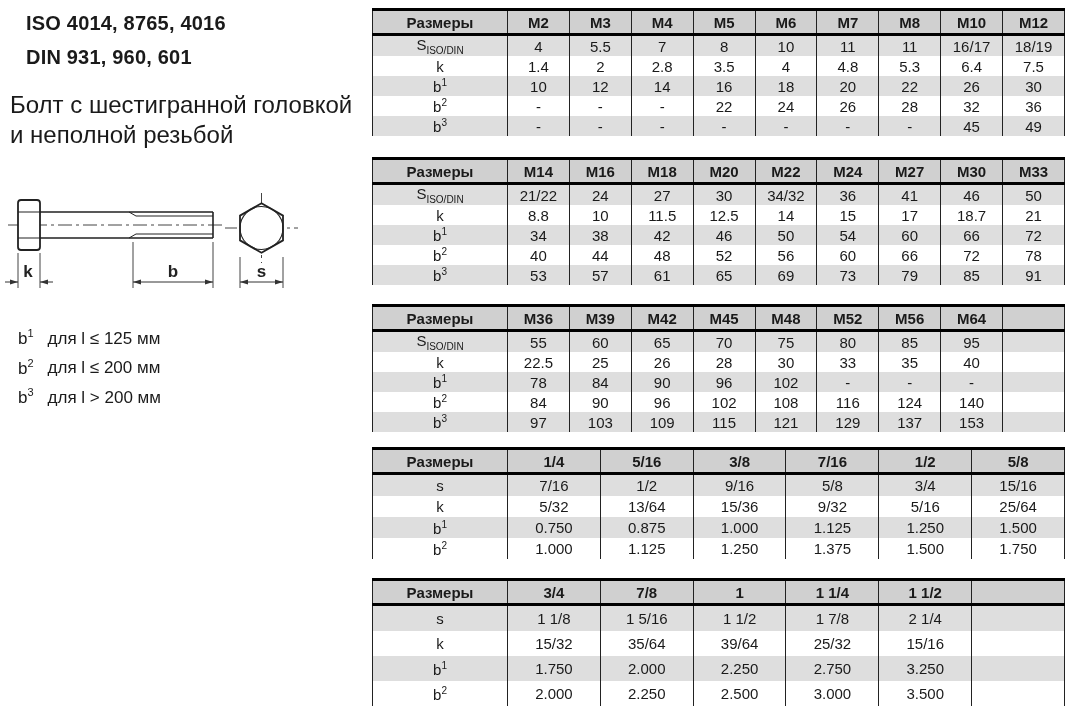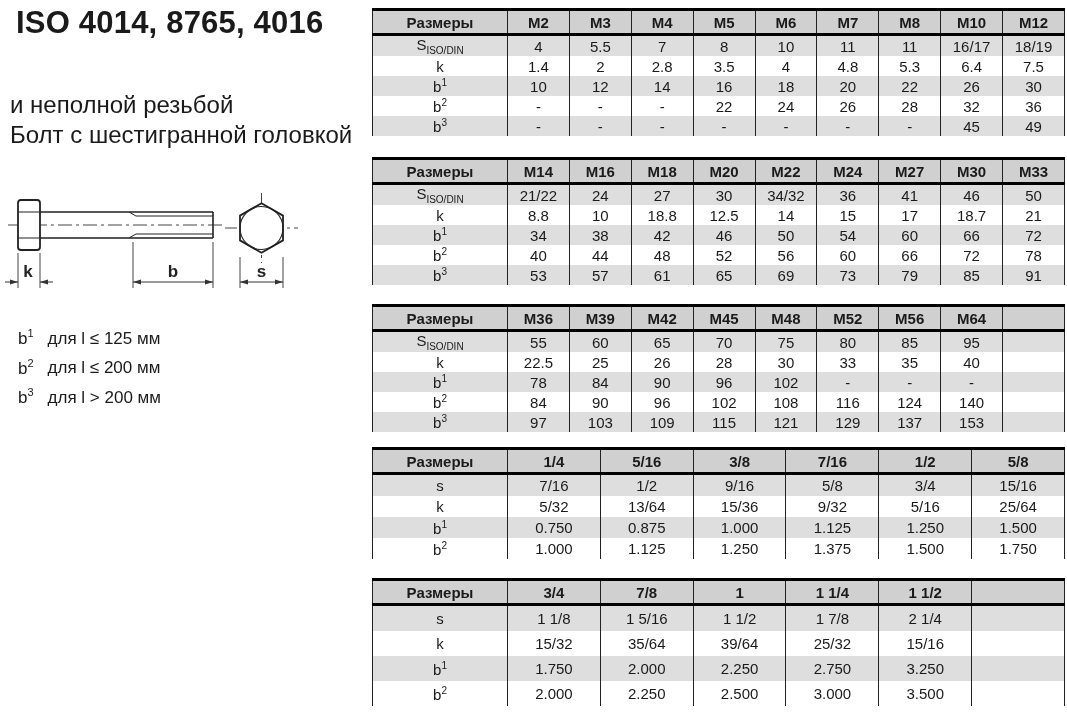--- a/index.html
+++ b/index.html
@@ -1,21 +1,21 @@
 <!DOCTYPE html>
 <html><head>
 <meta charset="utf-8">
 <style>
   html,body{margin:0;padding:0;background:#fff;}
   .screen{
     position:relative;width:1067px;height:720px;background:#fff;overflow:hidden;
     font-family:"Liberation Sans",sans-serif;color:var(--text,#1a1a1a);
   }
   
-  .title{position:absolute;left:16px;top:6px;font-size:31px;font-weight:700;line-height:34px;letter-spacing:.2px;}
+  .title{position:absolute;left:26px;top:6px;font-size:20px;font-weight:700;line-height:34px;letter-spacing:.2px;}
   .subtitle{position:absolute;left:10px;top:90px;font-size:24px;line-height:30px;}
   .drawing{position:absolute;left:0;top:185px;}
   .drawing text{font-family:"Liberation Sans",sans-serif;font-size:17px;font-weight:700;fill:#222;}
   .notes{position:absolute;left:18px;top:321px;font-size:17px;line-height:25px;}
   .note sup{font-size:11px;}
   .note .txt{margin-left:14px;}
   
   .right-panel{position:absolute;left:372px;top:0;width:695px;height:720px;}
   .tbl-slot{position:absolute;left:0;width:838px;}
   #tbl-0{top:8px}#tbl-1{top:157px}#tbl-2{top:304px}#tbl-3{top:447px}#tbl-4{top:578px}
@@ -40,25 +40,26 @@
   td.row-label sub{font-size:10px;}
   td.row-label sup{font-size:10px;}
 </style>
 </head>
 <body>
 
 <div class="screen" style="--header-bg: #d0d0d0; --stripe-bg: #dedede; --border: #000000; --text: #1a1a1a;">
 
   <div class="title">
     <div>ISO 4014, 8765, 4016</div>
+    <div>DIN 931, 960, 601</div>
   </div>
 
   <div class="subtitle">
+    <div>Болт с шестигранной головкой</div>
     <div>и неполной резьбой</div>
-    <div>Болт с шестигранной головкой</div>
   </div>
 
   <svg class="drawing" width="340" height="135" viewBox="0 0 340 135">
 
     <path d="M8 40 H222" stroke="#444" stroke-width="1" fill="none" stroke-dasharray="14 4 3 4"></path>
 
     <rect x="18" y="15" width="22" height="50" rx="3" fill="#fff" stroke="#222" stroke-width="1.8"></rect>
     <path d="M18 27 H40 M18 53 H40" stroke="#222" stroke-width="1.1" fill="none"></path>
 
     <path d="M40 27 H213 M40 53 H213 M213 27 V53" stroke="#222" stroke-width="1.6" fill="none"></path>
@@ -226,21 +227,21 @@
               <td>34/32</td>
               <td>36</td>
               <td>41</td>
               <td>46</td>
               <td>50</td>
             </tr>
             <tr>
               <td class="row-label">k</td>
               <td>8.8</td>
               <td>10</td>
-              <td>18.8</td>
+              <td>11.5</td>
               <td>12.5</td>
               <td>14</td>
               <td>15</td>
               <td>17</td>
               <td>18.7</td>
               <td>21</td>
             </tr>
             <tr>
               <td class="row-label">b<sup>1</sup></td>
               <td>34</td>

